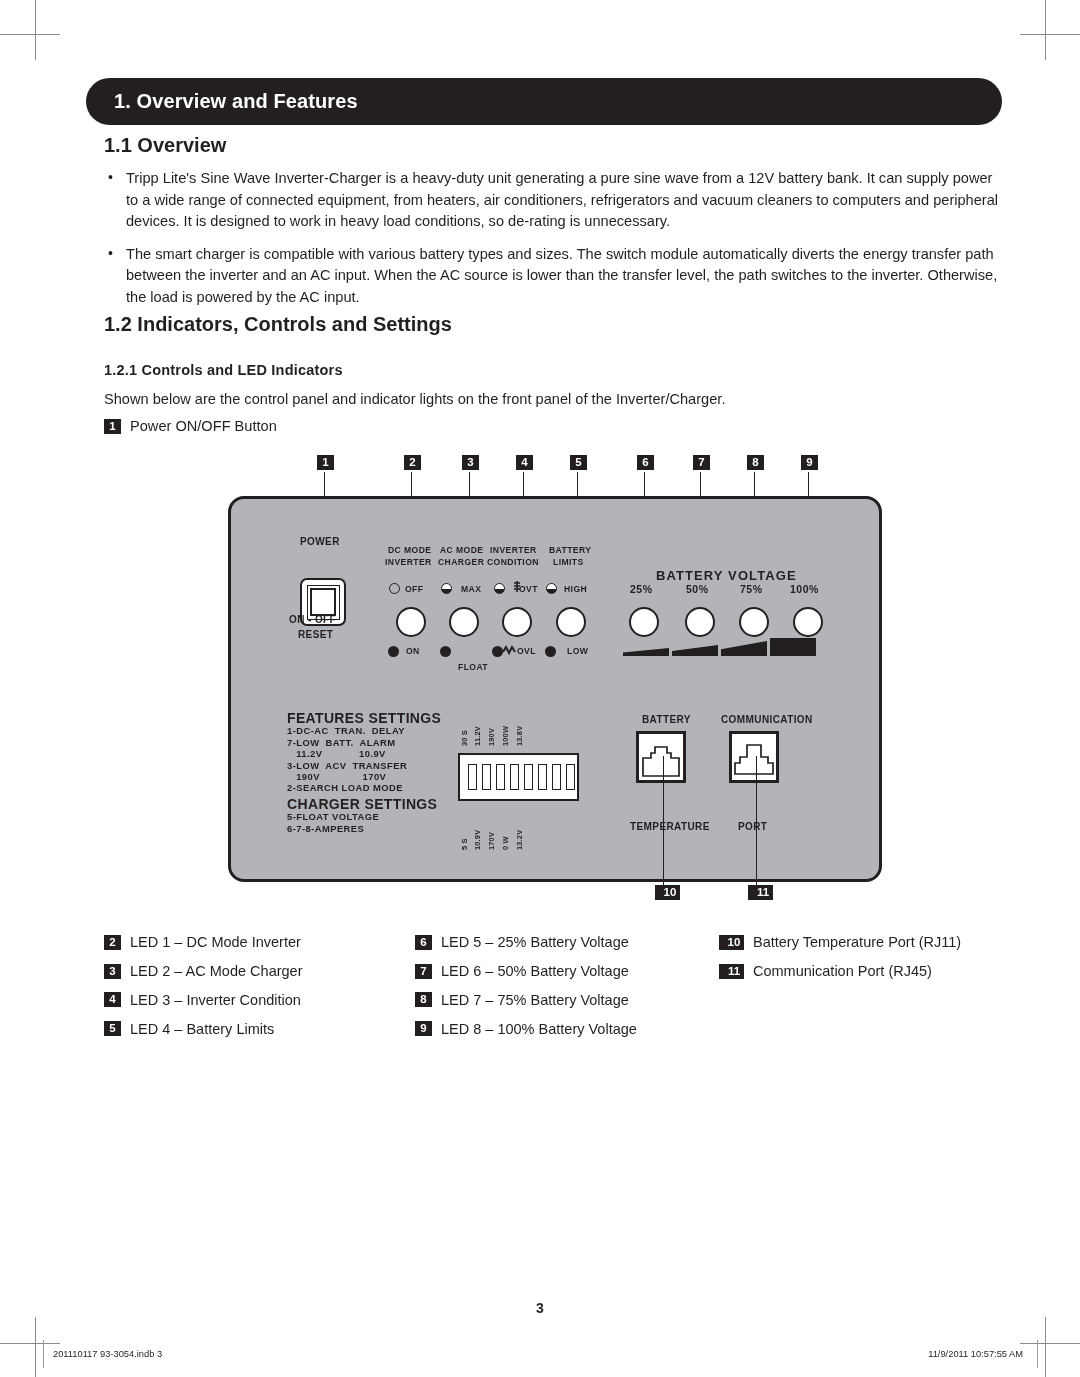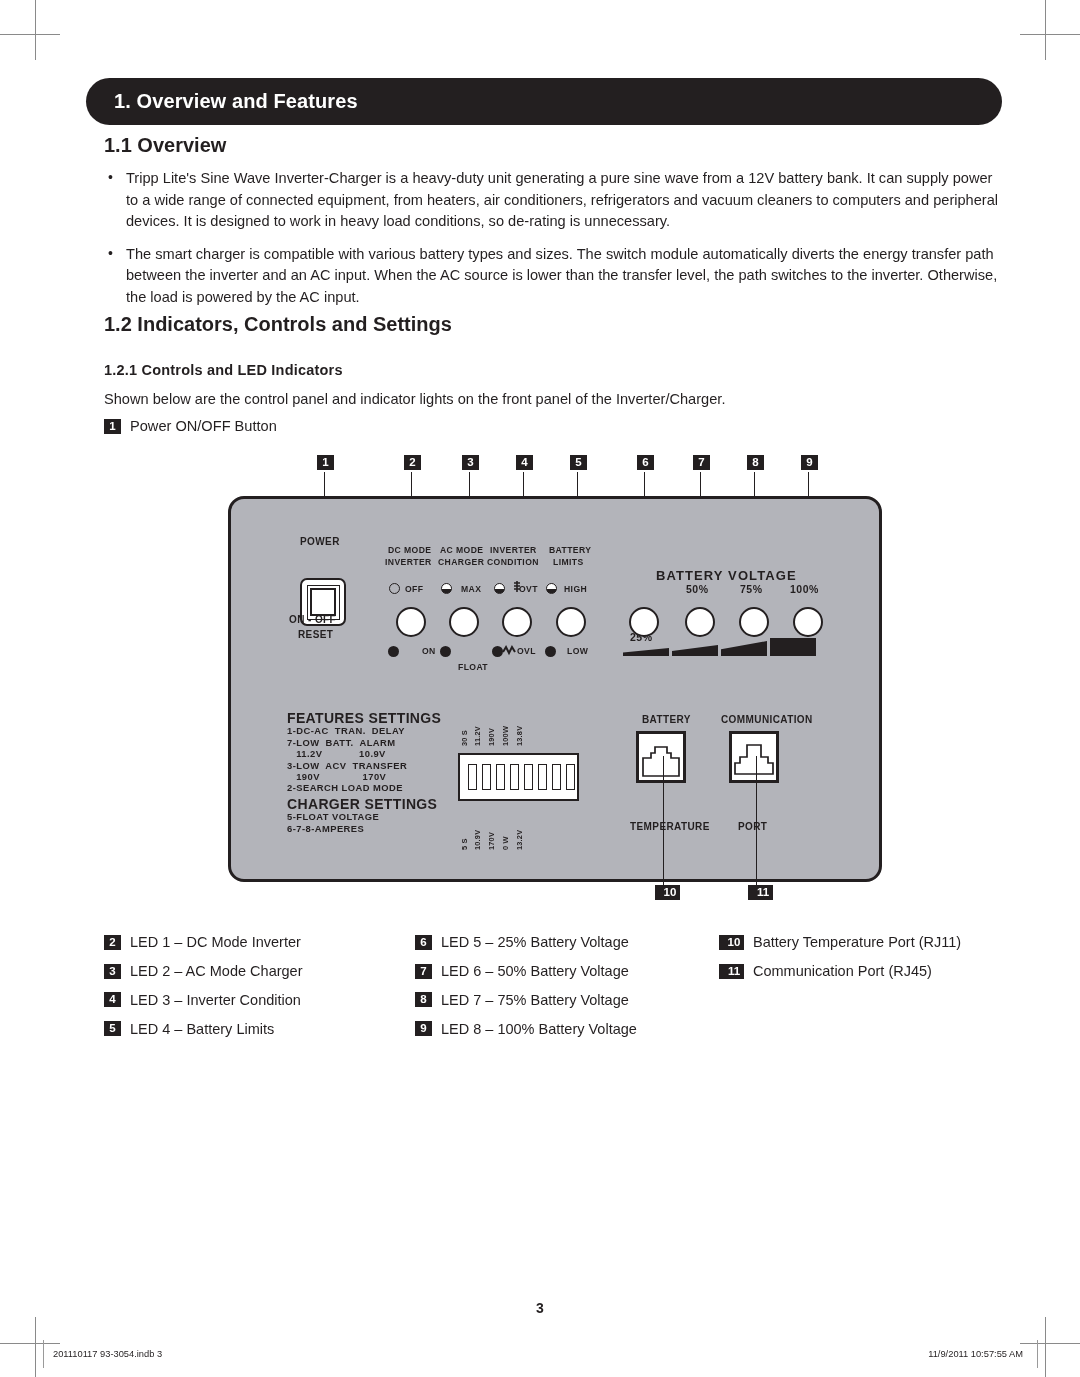--- a/index.html
+++ b/index.html
@@ -366,21 +366,21 @@
 </div>
 <div class="pnl-label" style="left:289px; top:614px;">ON - OFF</div>
 <div class="pnl-label" style="left:298px; top:629px;">RESET</div>
 
 <div class="pnl-label sm" style="left:388px; top:545px;">DC MODE</div>
 <div class="pnl-label sm" style="left:385px; top:557px;">INVERTER</div>
 <div class="led-ring" style="left:389px; top:583px;"></div>
 <div class="pnl-label sm" style="left:405px; top:584px;">OFF</div>
 <div class="led-big" style="left:396px; top:607px;"></div>
 <div class="led-solid" style="left:388px; top:646px;"></div>
-<div class="pnl-label sm" style="left:422px; top:646px;">ON</div>
+<div class="pnl-label sm" style="left:406px; top:646px;">ON</div>
 
 <div class="pnl-label sm" style="left:440px; top:545px;">AC MODE</div>
 <div class="pnl-label sm" style="left:438px; top:557px;text-align:center;">CHARGER</div>
 <div class="led-half" style="left:441px; top:583px;"></div>
 <div class="pnl-label sm" style="left:461px; top:584px;">MAX</div>
 <div class="led-big" style="left:449px; top:607px;"></div>
 <div class="led-solid" style="left:440px; top:646px;"></div>
 <div class="pnl-label sm" style="left:458px; top:662px;">FLOAT</div>
 
 <div class="pnl-label sm" style="left:490px; top:545px;">INVERTER</div>
@@ -400,21 +400,21 @@
 <div class="pnl-label sm" style="left:549px; top:545px;">BATTERY</div>
 <div class="pnl-label sm" style="left:553px; top:557px;">LIMITS</div>
 <div class="led-half" style="left:546px; top:583px;"></div>
 <div class="pnl-label sm" style="left:564px; top:584px;">HIGH</div>
 <div class="led-big" style="left:556px; top:607px;"></div>
 <div class="led-solid" style="left:545px; top:646px;"></div>
 <div class="pnl-label sm" style="left:567px; top:646px;">LOW</div>
 
 <div class="pnl-label bv" style="left:656px; top:560px;margin-top:8px;">BATTERY  VOLTAGE</div>
 
-<div class="pnl-label pct" style="left:630px; top:583px;margin-top:48px;">25%</div>
+<div class="pnl-label pct" style="left:630px; top:583px;">25%</div>
 <div class="pnl-label pct" style="left:686px; top:583px;">50%</div>
 <div class="pnl-label pct" style="left:740px; top:583px;">75%</div>
 <div class="pnl-label pct" style="left:790px; top:583px;">100%</div>
 
 <div class="led-big" style="left:629px; top:607px;"></div>
 <div class="led-big" style="left:685px; top:607px;"></div>
 <div class="led-big" style="left:739px; top:607px;"></div>
 <div class="led-big" style="left:793px; top:607px;"></div>
 
 <div class="bat-bar" style="left:623px; top:648px; width:46px; height:8px; clip-path: polygon(0 55%, 100% 0, 100% 100%, 0 100%);"></div>

